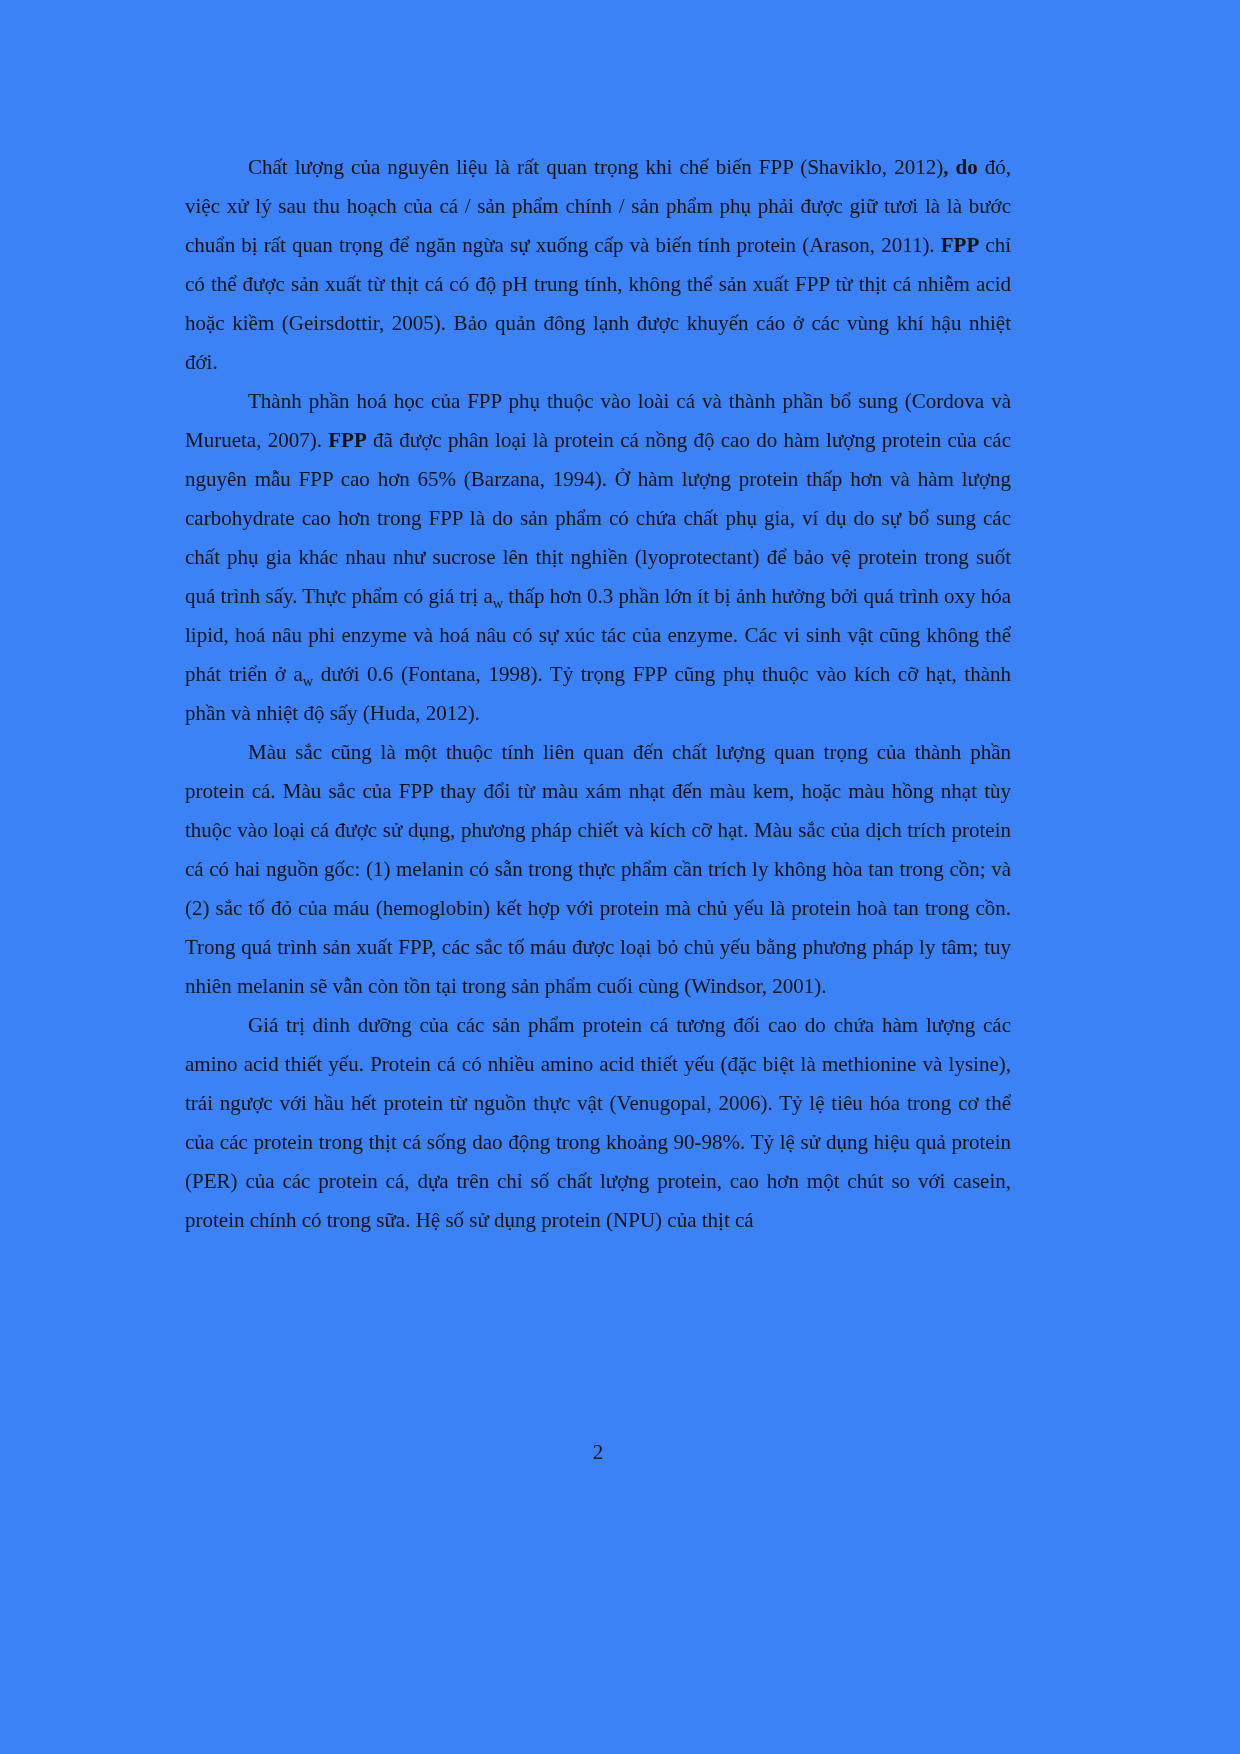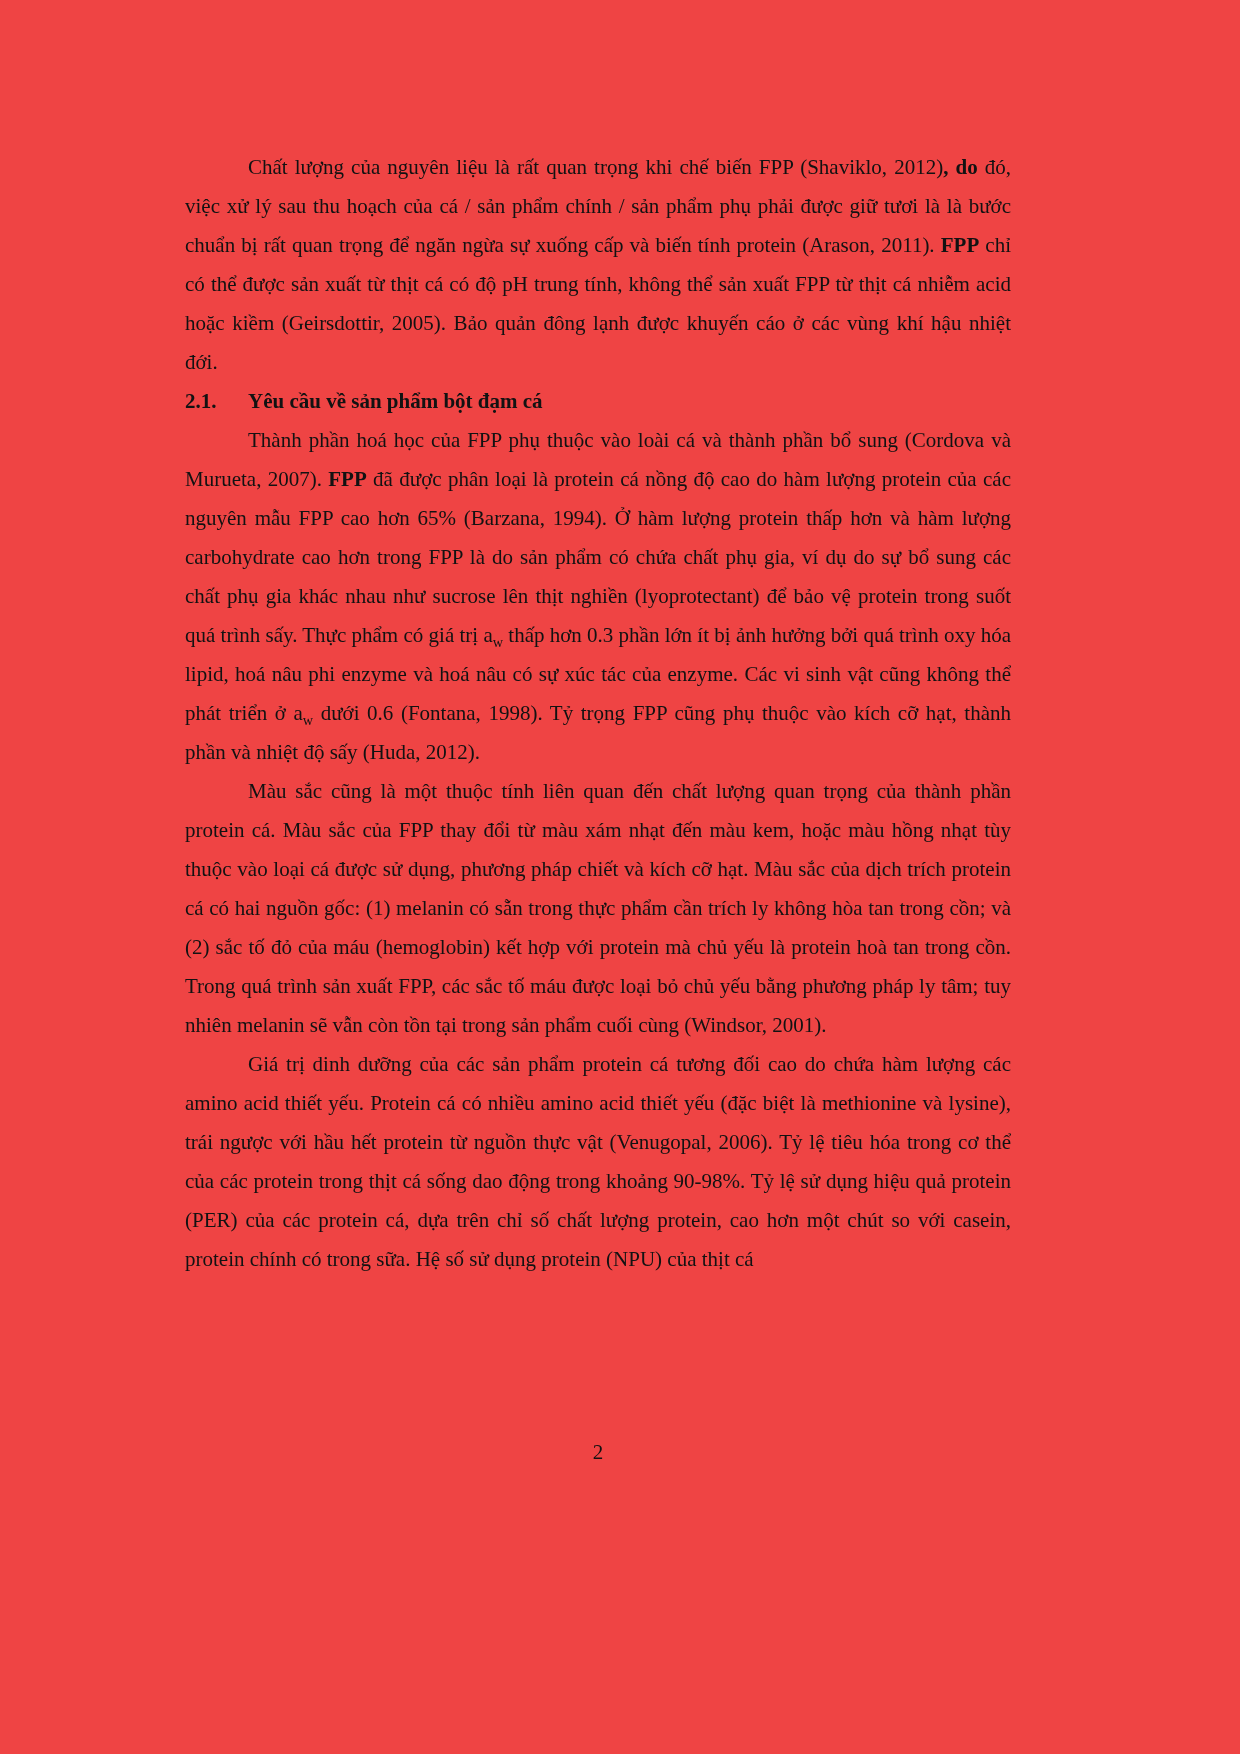--- a/index.html
+++ b/index.html
@@ -4,21 +4,21 @@
 <style>
   html, body {
     margin: 0;
     padding: 0;
     background: #ffffff;
   }
   .page {
     position: relative;
     width: 1240px;
     height: 1754px;
-    background: #ef4444;
+    background: #3b82f6;
     color: #121212;
     font-family: "Liberation Serif", "DejaVu Serif", serif;
     overflow: hidden;
   }
   .doc-body {
     position: absolute;
     left: 185px;
     top: 148px;
     width: 826px;
     font-size: 21px;
@@ -56,19 +56,18 @@
     font-size: 21px;
     color: #121212;
   }
 </style>
 </head>
 <body>
 
 <div class="page">
   <div class="doc-body">
       <p class="para"><span>Chất lượng của nguyên liệu là rất quan trọng khi chế biến FPP (Shaviklo, 2012)</span><span class="bold">, do</span><span> đó, việc xử lý sau thu hoạch của cá / sản phẩm chính / sản phẩm phụ phải được giữ tươi là là bước chuẩn bị rất quan trọng để ngăn ngừa sự xuống cấp và biến tính protein (Arason, 2011). </span><span class="bold">FPP</span><span> chỉ có thể được sản xuất từ thịt cá có độ pH trung tính, không thể sản xuất FPP từ thịt cá nhiễm acid hoặc kiềm (Geirsdottir, 2005). Bảo quản đông lạnh được khuyến cáo ở các vùng khí hậu nhiệt đới.</span></p>
-      <p class="heading"><span class="h-num">2.1.</span><span>Yêu cầu về sản phẩm bột đạm cá</span></p>
       <p class="para"><span>Thành phần hoá học của FPP phụ thuộc vào loài cá và thành phần bổ sung (Cordova và Murueta, 2007). </span><span class="bold">FPP</span><span> đã được phân loại là protein cá nồng độ cao do hàm lượng protein của các nguyên mẫu FPP cao hơn 65% (Barzana, 1994). Ở hàm lượng protein thấp hơn và hàm lượng carbohydrate cao hơn trong FPP là do sản phẩm có chứa chất phụ gia, ví dụ do sự bổ sung các chất phụ gia khác nhau như sucrose lên thịt nghiền (lyoprotectant) để bảo vệ protein trong suốt quá trình sấy. Thực phẩm có giá trị a</span><span class="sub">w</span><span> thấp hơn 0.3 phần lớn ít bị ảnh hưởng bởi quá trình oxy hóa lipid, hoá nâu phi enzyme và hoá nâu có sự xúc tác của enzyme. Các vi sinh vật cũng không thể phát triển ở a</span><span class="sub">w</span><span> dưới 0.6 (Fontana, 1998). Tỷ trọng FPP cũng phụ thuộc vào kích cỡ hạt, thành phần và nhiệt độ sấy (Huda, 2012).</span></p>
       <p class="para"><span>Màu sắc cũng là một thuộc tính liên quan đến chất lượng quan trọng của thành phần protein cá. Màu sắc của FPP thay đổi từ màu xám nhạt đến màu kem, hoặc màu hồng nhạt tùy thuộc vào loại cá được sử dụng, phương pháp chiết và kích cỡ hạt. Màu sắc của dịch trích protein cá có hai nguồn gốc: (1) melanin có sẵn trong thực phẩm cần trích ly không hòa tan trong cồn; và (2) sắc tố đỏ của máu (hemoglobin) kết hợp với protein mà chủ yếu là protein hoà tan trong cồn. Trong quá trình sản xuất FPP, các sắc tố máu được loại bỏ chủ yếu bằng phương pháp ly tâm; tuy nhiên melanin sẽ vẫn còn tồn tại trong sản phẩm cuối cùng (Windsor, 2001).</span></p>
       <p class="para"><span>Giá trị dinh dưỡng của các sản phẩm protein cá tương đối cao do chứa hàm lượng các amino acid thiết yếu. Protein cá có nhiều amino acid thiết yếu (đặc biệt là methionine và lysine), trái ngược với hầu hết protein từ nguồn thực vật (Venugopal, 2006). Tỷ lệ tiêu hóa trong cơ thể của các protein trong thịt cá sống dao động trong khoảng 90-98%. Tỷ lệ sử dụng hiệu quả protein (PER) của các protein cá, dựa trên chỉ số chất lượng protein, cao hơn một chút so với casein, protein chính có trong sữa. Hệ số sử dụng protein (NPU) của thịt cá</span></p>
     </div>
   <div class="page-number">2</div>
 </div>
 
 </body></html>

